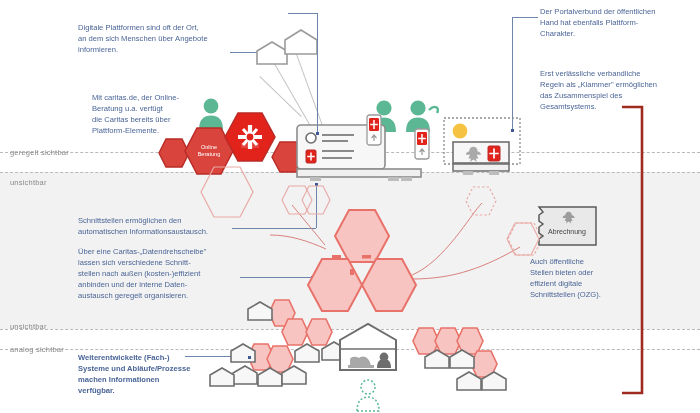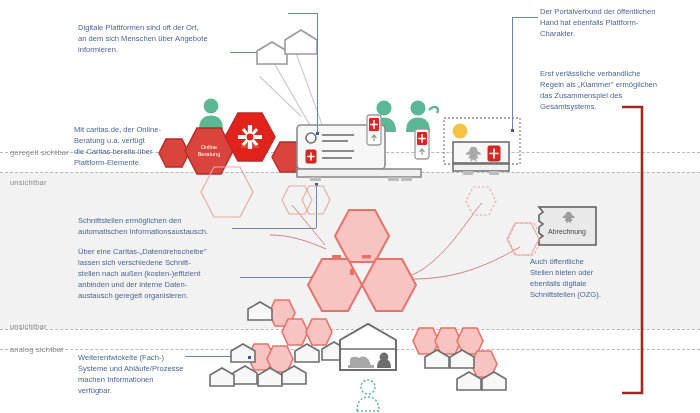--- a/index.html
+++ b/index.html
@@ -79,21 +79,21 @@
 
   <div class="note" style="left:78px;top:22px;width:210px;">Digitale Plattformen sind oft der Ort,
 an dem sich Menschen über Angebote
 informieren.</div>
   <div class="lead h" style="left:288px;top:13px;width:30px;"></div>
   <div class="lead v" style="left:317px;top:13px;height:120px;"></div>
 
   <div class="lead h" style="left:230px;top:52px;width:46px;"></div>
   <div class="dot" style="left:275px;top:51px;"></div>
 
-  <div class="note" style="left:74px;top:92px;width:120px;margin-top:32px;">Mit caritas.de, der Online-
+  <div class="note" style="left:92px;top:92px;width:120px;">Mit caritas.de, der Online-
 Beratung u.a. verfügt
 die Caritas bereits über
 Plattform-Elemente.</div>
 
   <div class="note r" style="left:540px;top:6px;width:200px;">Der Portalverbund der öffentlichen
 Hand hat ebenfalls Plattform-
 Charakter.</div>
   <div class="lead h" style="left:512px;top:17px;width:26px;"></div>
   <div class="lead v" style="left:512px;top:17px;height:114px;"></div>
 
@@ -230,21 +230,21 @@
   <div class="note" style="left:78px;top:246px;width:200px;">Über eine Caritas-„Datendrehscheibe"
 lassen sich verschiedene Schnitt-
 stellen nach außen (kosten-)effizient
 anbinden und der interne Daten-
 austausch geregelt organisieren.</div>
   <div class="lead h" style="left:240px;top:277px;width:72px;"></div>
   <div class="dot" style="left:311px;top:276px;"></div>
 
   <div class="note r" style="left:530px;top:256px;width:110px;">Auch öffentliche
 Stellen bieten oder
-ebenfalls digitale
+effizient digitale
 Schnittstellen (OZG).</div>
 
   <svg style="position:absolute;left:270px;top:175px;" width="300" height="140">
     <path d="M22,30 L55,70" fill="none" stroke="#d9817c" stroke-width="1"></path>
     <path d="M0,60 C20,60 38,66 56,74" fill="none" stroke="#d9817c" stroke-width="1"></path>
     <path d="M142,100 C175,86 200,40 212,28" fill="none" stroke="#d9817c" stroke-width="1"></path>
     <path d="M142,104 C185,104 215,92 250,72" fill="none" stroke="#d9817c" stroke-width="1"></path>
   </svg>
 
   <div class="hex" style="left:281px;top:185px;">
@@ -300,21 +300,21 @@
       </g>
     </svg>
   </div>
   <div class="doclabel" style="left:538px;top:228px;width:58px;">Abrechnung</div>
   <div class="hex" style="left:506px;top:222px;">
     <svg width="34" height="34" viewBox="0 0 34 34">
       <polygon points="9,1 25,1 33,17 25,33 9,33 1,17" fill="none" stroke="#e8a9a4" stroke-width="1.1"></polygon>
     </svg>
   </div>
 
-  <div class="note" style="left:78px;top:352px;width:175px;">Weiterentwickelte (Fach-)
+  <div class="note" style="left:78px;top:352px;width:175px;font-weight:bold;">Weiterentwickelte (Fach-)
 Systeme und Abläufe/Prozesse
 machen Informationen
 verfügbar.</div>
   <div class="lead h" style="left:185px;top:356px;width:62px;"></div>
 
   <div class="hex" style="left:268px;top:299px;">
     <svg width="28" height="28" viewBox="0 0 28 28">
       <polygon points="7,1 21,1 27,14 21,27 7,27 1,14" fill="#f8c4c1" stroke="#e8726a" stroke-width="1.6"></polygon>
     </svg>
   </div>

